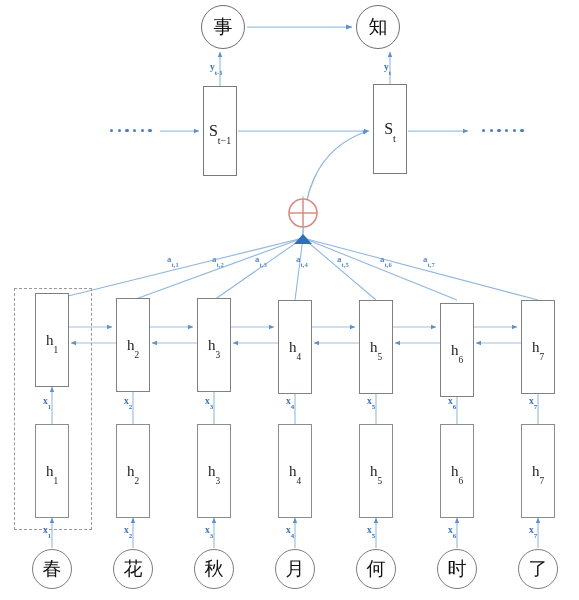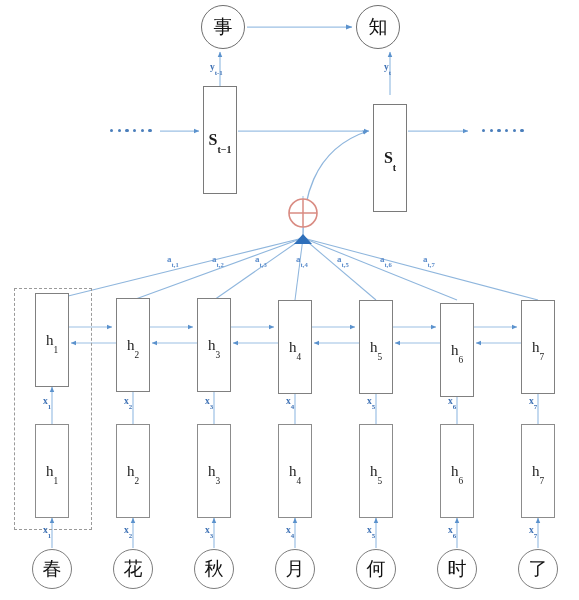--- a/index.html
+++ b/index.html
@@ -27,24 +27,23 @@
     width:34px;height:94px;
     border:1.6px solid #808080;
     font-size:15px;
   }
   .hbox-bot{
     width:34px;height:94px;
     border:1.1px solid #8c8c8c;
     font-size:15px;
   }
   .sbox{
-    width:34px;height:108px;
+    width:34px;height:90px;
     border:1.5px solid #7a7a7a;
     font-size:16px;
-    font-weight:bold;
   }
   .node sub{font-size:0.62em;line-height:0;position:relative;top:4px;}
 
   
   .circ{
     position:absolute;
     box-sizing:border-box;
     border-radius:50%;
     background:#ffffff;
     display:flex;align-items:center;justify-content:center;
@@ -224,21 +223,21 @@
   </div>
   <div class="lbl" style="left:384px;top:62px;">
     <span>y</span><sub>t</sub>
   </div>
 
   <div class="node sbox" style="left:203px;top:86px;">
     <span>
       <span>S</span><sub>t−1</sub>
     </span>
   </div>
-  <div class="node sbox" style="left:373px;top:104px;">
+  <div class="node sbox" style="left:373px;top:84px;">
     <span>
       <span>S</span><sub>t</sub>
     </span>
   </div>
 
   <div class="alabel" style="left:167px;top:254px;">
     <span>a</span><sub>t,1</sub>
   </div>
   <div class="alabel" style="left:212px;top:254px;">
     <span>a</span><sub>t,2</sub>

